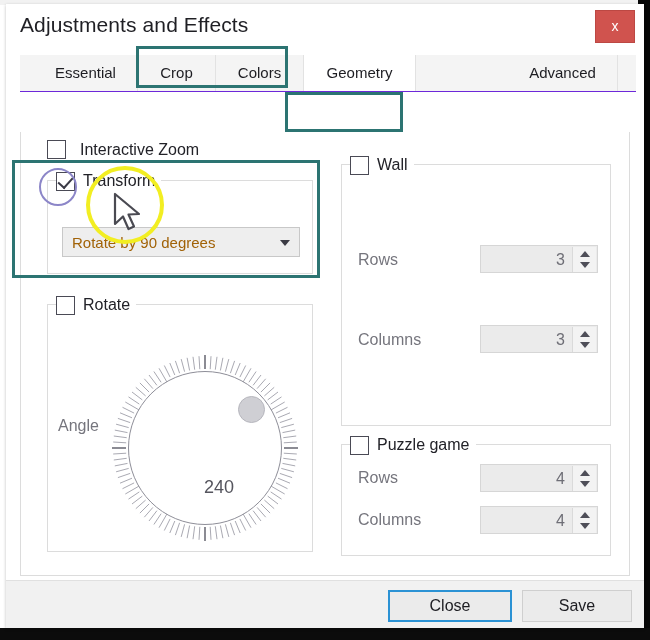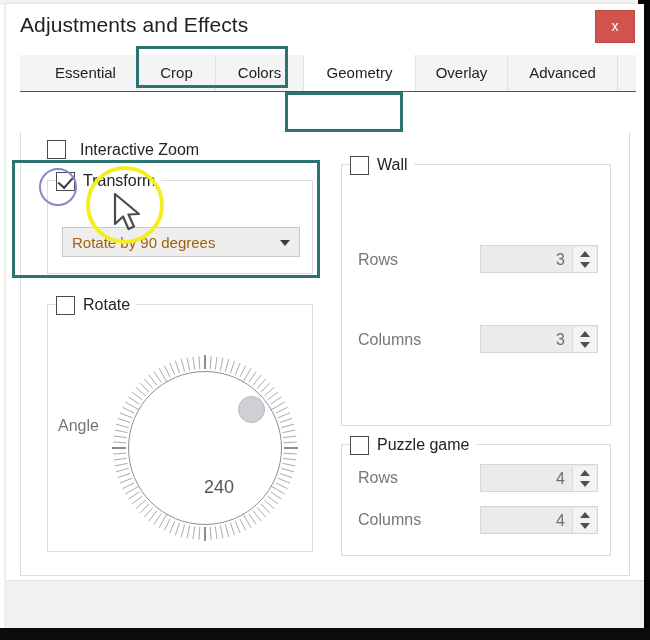--- a/index.html
+++ b/index.html
@@ -331,21 +331,20 @@
       <div class="dialog-title">Adjustments and Effects</div>
       <div class="close-btn">x</div>
     </div>
 
 
     <div class="subtabs">
       <div class="subtab" style="left:14px;width:104px;">Essential</div>
       <div class="subtab" style="left:118px;width:78px;">Crop</div>
       <div class="subtab" style="left:196px;width:88px;">Colors</div>
       <div class="subtab sel" style="left:284px;width:112px;">Geometry</div>
-      <div class="subtab" style="left:396px;width:92px;">Overlay</div>
       <div class="subtab" style="left:488px;width:110px;">Advanced</div>
     </div>
 
     <div class="panel">
 
       <div class="col-left">
 
         <div class="cbrow" style="left:18px; top:8px;gap:14px;">
           <span class="cb"></span>
           <span class="cbrow-label">Interactive Zoom</span>
@@ -531,20 +530,22 @@
             <span class="spin-btns">
               <span class="spin-up"></span>
               <span class="spin-dn"></span>
             </span>
           </div>
         </div>
       </div>
     </div>
 
     <div class="footer">
+      <div class="btn focus" style="left:382px; width:124px;">Close</div>
+      <div class="btn" style="left:516px; width:110px;">Save</div>
     </div>
   </div>
 
   <div class="hl-box" style="left:136px; top:46px;  width:152px; height:42px;"></div>
   <div class="hl-box" style="left:285px; top:92px;  width:118px; height:40px;"></div>
   <div class="hl-box" style="left:12px;  top:160px; width:308px; height:118px;"></div>
 
   <div class="hl-circle hl-purple" style="left:39px; top:168px; width:38px; height:38px;"></div>
   <div class="hl-circle hl-yellow" style="left:86px; top:166px; width:78px; height:78px;"></div>
 

